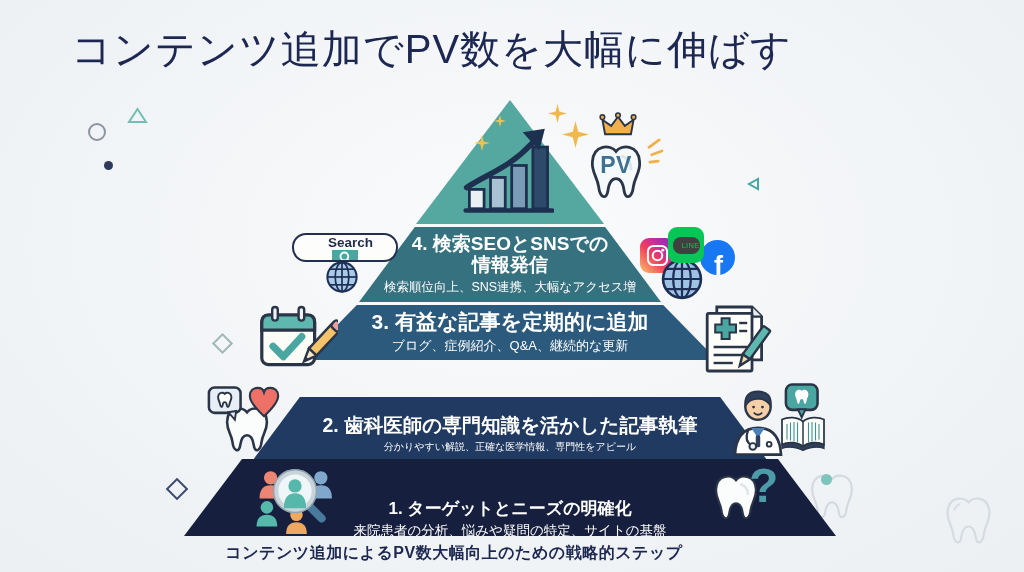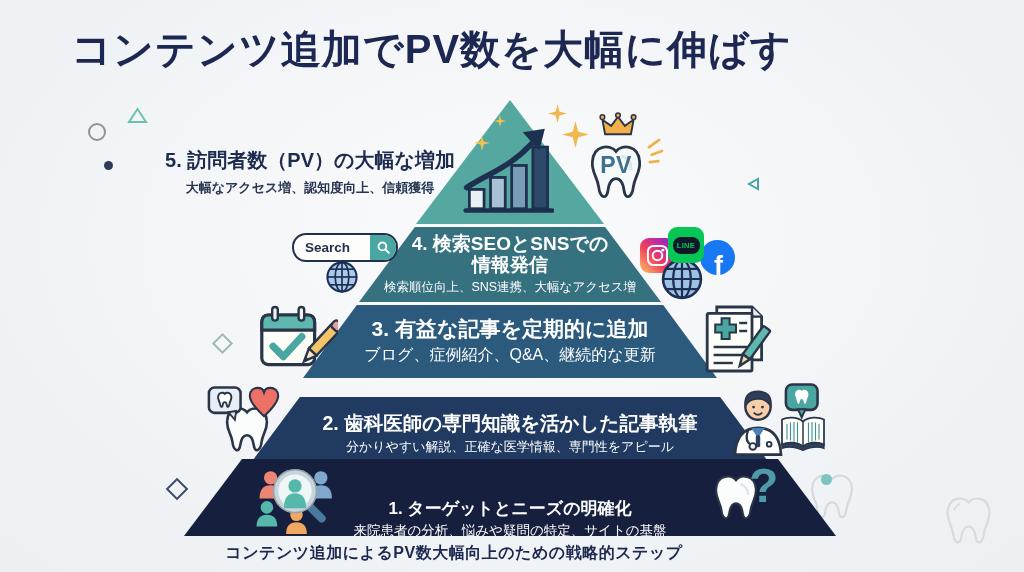--- a/index.html
+++ b/index.html
@@ -2,71 +2,71 @@
 <html><head>
 <meta charset="utf-8">
 <style>
   html,body{margin:0;padding:0;}
   body{font-family:"Liberation Sans","DejaVu Sans",sans-serif;}
   .stage{position:relative;width:1024px;height:572px;overflow:hidden;
          background:radial-gradient(ellipse at 50% 42%, #fafbfc 0%, #eff2f5 75%, #edf0f3 100%);}
   .abs{position:absolute;}
 
   
-  .title{left:0;top:22px;width:863px;text-align:center;font-size:40px;font-weight:700;
+  .title{left:0;top:22px;width:863px;text-align:center;font-size:40px;font-weight:400;
          color:#1c2752;letter-spacing:1px;}
   .footer{left:0;top:543px;width:908px;text-align:center;font-size:16px;font-weight:700;
           color:#1d2850;letter-spacing:.5px;}
 
   
   .lvl{display:flex;flex-direction:column;align-items:center;justify-content:center;
        color:#fff;text-align:center;z-index:2;}
   .apex {left:416px;top:100px;width:188px;height:124px;background:#55a8a0;
          clip-path:polygon(50% 0,100% 100%,0 100%);}
   .lv4{left:359px;top:227px;width:302px;height:75px;background:#35717f;
        clip-path:polygon(18.5% 0,81.5% 0,100% 100%,0 100%);}
-  .lv3{left:303px;top:305px;width:414px;height:73px;background:#2b5a7d;
+  .lv3{left:303px;top:305px;width:414px;height:55px;background:#2b5a7d;
        clip-path:polygon(13% 0,87% 0,100% 100%,0 100%);}
   .lv2{left:244px;top:397px;width:532px;height:75px;background:#203a61;
        clip-path:polygon(10.5% 0,89.5% 0,100% 100%,0 100%);}
   .lv1{left:184px;top:459px;width:652px;height:77px;background:#171f3e;
        clip-path:polygon(8.9% 0,91.1% 0,100% 100%,0 100%);}
   .lvl .h{font-weight:700;line-height:1.12;}
   .lvl .s{font-weight:500;margin-top:4px;}
   .lv4 .h{font-size:19px;max-width:212px;}
   .lv4 .s{font-size:12.5px;}
   .lv3 .h{font-size:21px;}
-  .lv3 .s{font-size:16px;}
+  .lv3 .s{font-size:13px;}
   .lv2 .h{font-size:19.5px;}
-  .lv2 .s{font-size:13px;}
+  .lv2 .s{font-size:10px;}
   .lv1 .h{font-size:17px;margin-top:44px;}
   .lv1 .s{font-size:13.5px;text-align:center;}
 
   
   .lv5text{left:152px;top:147px;width:316px;text-align:center;color:#1e2a4e;}
   .lv5text .h{font-size:20px;font-weight:700;}
   .lv5text .s{font-size:13px;font-weight:600;margin-top:5px;color:#273452;}
 
   .icon{z-index:3;}
   .wm{z-index:1;}
 
   
   .search-pill{left:292px;top:233px;width:102px;height:25px;display:flex;align-items:center;
-       background:#fdfdfb;border:2.5px solid #23304d;border-radius:14px;overflow:hidden;z-index:3;}
+       background:#fdfdfb;border:2.5px solid #23304d;border-radius:14px;overflow:hidden;z-index:3;flex-direction:column;}
   .search-pill .txt{flex:1;font-size:13.5px;font-weight:700;color:#23304d;padding-left:11px;}
   .search-pill .btn{width:26px;height:25px;background:#4aa6a0;display:flex;align-items:center;justify-content:center;}
 
   
   .insta{left:640px;top:238px;width:35px;height:35px;border-radius:9px;z-index:3;
          background:linear-gradient(45deg,#fdc468 0%,#f23e5c 42%,#c32aa3 68%,#7232bd 100%);
          display:flex;align-items:center;justify-content:center;}
   .lineic{left:668px;top:227px;width:36px;height:36px;border-radius:9px;background:#06c755;z-index:4;
           display:flex;align-items:center;justify-content:center;}
-  .lineic .bub{width:27px;height:17px;background:#0f172a;border-radius:8px;text-align:center;
-               font-size:7.5px;font-weight:700;color:#06c755;line-height:17px;letter-spacing:.3px;}
+  .lineic .bub{width:27px;height:17px;background:#404040;border-radius:8px;text-align:right;
+               font-size:7.5px;font-weight:400;color:#06c755;line-height:17px;letter-spacing:.3px;}
   .fb{left:700px;top:240px;width:35px;height:35px;border-radius:50%;background:#1877f2;z-index:3;
       color:#fff;font-size:27px;font-weight:700;display:flex;justify-content:center;align-items:flex-end;
       overflow:hidden;}
   .fb span{transform:translate(1px,7px);}
 
   
   .pvlabel{left:586px;top:152px;width:60px;text-align:center;font-size:23px;font-weight:800;
            color:#3e7191;z-index:4;letter-spacing:.5px;}
   .qmark{left:749px;top:458px;font-size:48px;font-weight:800;color:#4e9aa8;z-index:4;}
 
@@ -119,24 +119,20 @@
   <div class="abs lvl lv2">
     <div class="h">2. 歯科医師の専門知識を活かした記事執筆</div>
     <div class="s">分かりやすい解説、正確な医学情報、専門性をアピール</div>
   </div>
 
   <div class="abs lvl lv1">
     <div class="h">1. ターゲットとニーズの明確化</div>
     <div class="s">来院患者の分析、悩みや疑問の特定、サイトの基盤</div>
   </div>
 
-  <div class="abs lv5text">
-    <div class="h">5. 訪問者数（PV）の大幅な増加</div>
-    <div class="s">大幅なアクセス増、認知度向上、信頼獲得</div>
-  </div>
 
   <svg class="abs icon" style="left:462px;top:124px" width="92" height="94" viewBox="0 0 100 100">
     <line x1="4" y1="93" x2="98" y2="93" stroke="#1e3050" stroke-width="5" stroke-linecap="round"></line>
     <rect x="8" y="70" width="16" height="21" fill="#e9eff3" stroke="#1e3050" stroke-width="3"></rect>
     <rect x="31" y="57" width="16" height="34" fill="#a8c2d4" stroke="#1e3050" stroke-width="3"></rect>
     <rect x="54" y="44" width="16" height="47" fill="#7a9cb8" stroke="#1e3050" stroke-width="3"></rect>
     <rect x="77" y="24" width="16" height="67" fill="#2e4a6b" stroke="#1e3050" stroke-width="3"></rect>
     <path d="M5 68 C30 52 52 46 76 20" fill="none" stroke="#1e3050" stroke-width="6" stroke-linecap="round"></path>
     <path d="M66 8 L90 4 L84 28 Z" fill="#1e3050"></path>
   </svg>

